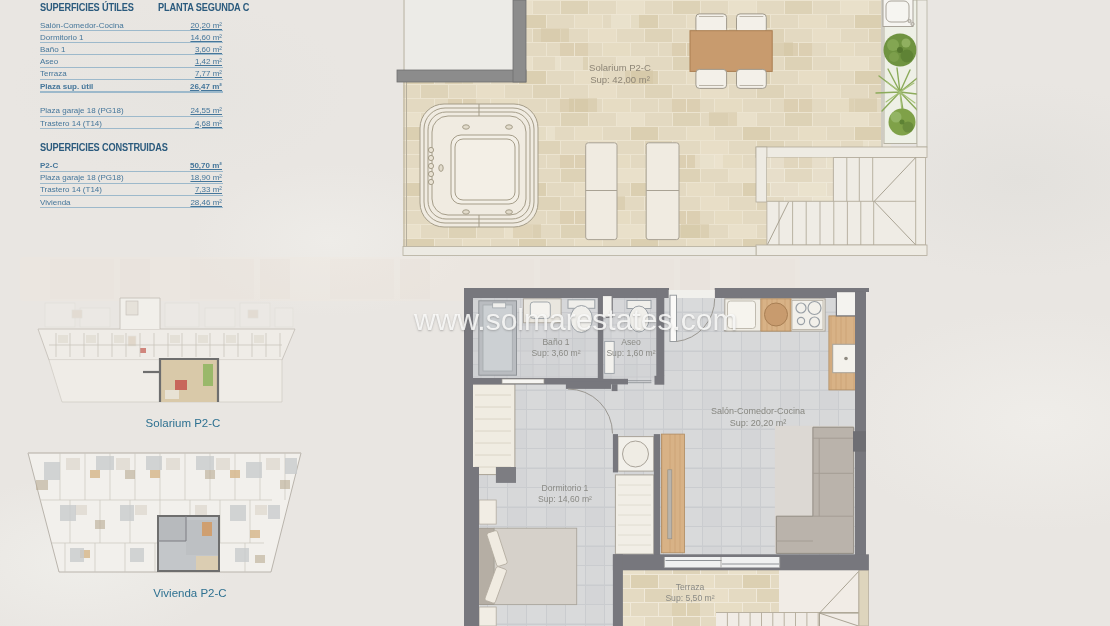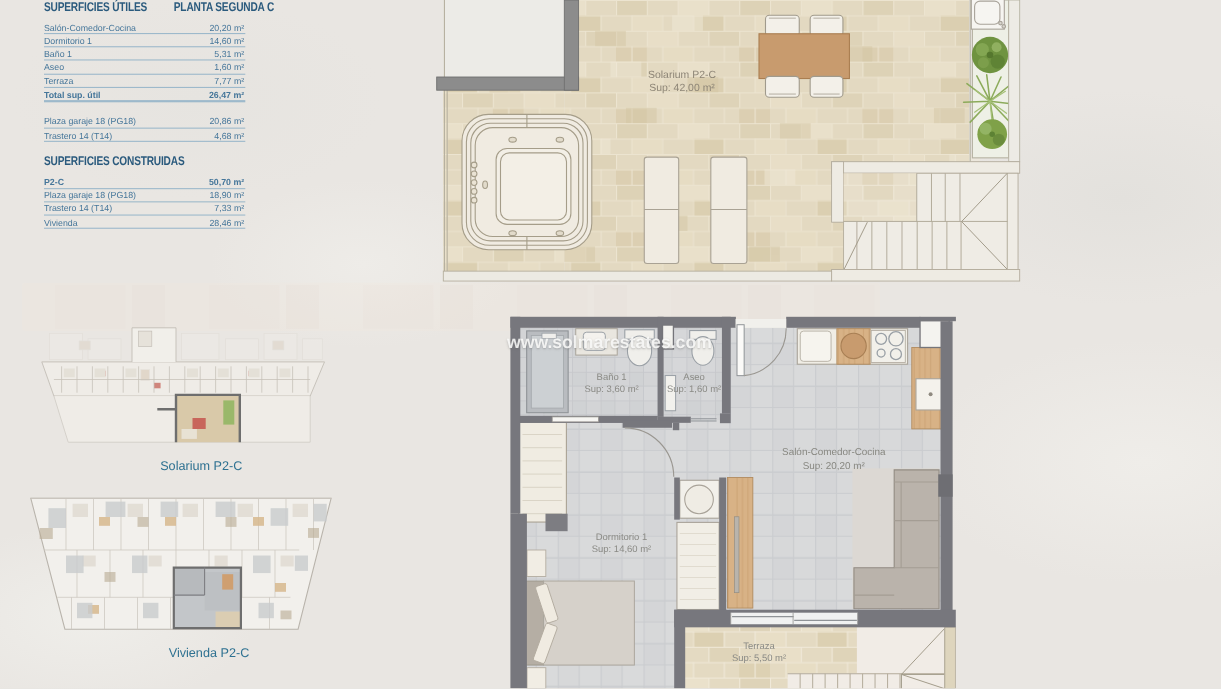--- a/index.html
+++ b/index.html
@@ -1,21 +1,21 @@
 <!DOCTYPE html>
 <html><head>
 <meta charset="utf-8">
 <style>
   html,body{margin:0;padding:0;}
   body{width:1110px;height:626px;overflow:hidden;position:relative;
        font-family:"Liberation Sans", sans-serif;background:#e9e6e2;}
   .abs{position:absolute;}
   .row{position:absolute;left:40px;width:182px;font-size:8px;color:#45769a;}
   .row .nm{position:absolute;left:0;top:0;}
-  .row .vl{position:absolute;right:0;top:0;}
+  .row .vl{position:absolute;right:0;top:0;text-decoration:underline;}
   .rline{position:absolute;left:40px;width:183px;height:1px;background:#9db9cb;}
 </style>
 </head>
 <body>
 
 <div class="abs" style="left:0;top:0;width:1110px;height:626px;
   background:
    radial-gradient(220px 120px at 80px 560px, #efeeea 0%, rgba(239,238,234,0) 70%),
    radial-gradient(260px 140px at 1020px 180px, #e3e1dd 0%, rgba(227,225,221,0) 70%),
    radial-gradient(300px 160px at 1040px 420px, #efedE9 0%, rgba(239,237,233,0) 70%),
@@ -57,45 +57,45 @@
   <div class="rline" style="top:30px;"></div>
 
   <div class="row" style="top:32.7px;">
       <span class="nm">Dormitorio 1</span>
       <span class="vl">14,60 m²</span>
     </div>
   <div class="rline" style="top:42.2px;"></div>
 
   <div class="row" style="top:44.9px;">
       <span class="nm">Baño 1</span>
-      <span class="vl">5,31 m²</span>
+      <span class="vl">3,60 m²</span>
     </div>
   <div class="rline" style="top:54.4px;"></div>
 
   <div class="row" style="top:57.1px;">
       <span class="nm">Aseo</span>
-      <span class="vl">1,60 m²</span>
+      <span class="vl">1,42 m²</span>
     </div>
   <div class="rline" style="top:66.6px;"></div>
 
   <div class="row" style="top:69.3px;">
       <span class="nm">Terraza</span>
       <span class="vl">7,77 m²</span>
     </div>
   <div class="rline" style="top:78.8px;"></div>
 
   <div class="row" style="top:81.5px;font-weight:bold;">
-      <span class="nm">Total sup. útil</span>
+      <span class="nm">Plaza sup. útil</span>
       <span class="vl">26,47 m²</span>
     </div>
   <div class="rline" style="top:91.3px;height:1.5px;"></div>
 
   <div class="row" style="top:106.2px;">
       <span class="nm">Plaza garaje 18 (PG18)</span>
-      <span class="vl">20,86 m²</span>
+      <span class="vl">24,55 m²</span>
     </div>
   <div class="rline" style="top:115.9px;"></div>
 
   <div class="row" style="top:118.5px;">
       <span class="nm">Trastero 14 (T14)</span>
       <span class="vl">4,68 m²</span>
     </div>
   <div class="rline" style="top:128.2px;"></div>
 
   <div class="abs" style="left:40px;top:141px;font-size:11.5px;font-weight:bold;color:#2a5a7d;letter-spacing:-0.2px;transform:scaleX(0.8);transform-origin:0 0;white-space:nowrap;">SUPERFICIES CONSTRUIDAS</div>
@@ -620,14 +620,14 @@
     <rect x="196" y="556" width="23" height="15" fill="#dbcdb2"></rect>
     <rect x="202" y="522" width="10" height="14" fill="#cf9f70"></rect>
     <path d="M158 571 V516 H219 V571 Z" fill="none" stroke="#6e6e6e" stroke-width="2"></path>
     <path d="M186 516v25 M158 541h28" stroke="#7d7d82" stroke-width="1" fill="none"></path>
   </g>
 
   <text x="190" y="597" font-family="Liberation Sans, sans-serif" font-size="11.5" fill="#2e7191" text-anchor="middle">Vivienda P2-C</text>
 </svg>
 
 <div class="abs" style="left:414px;top:303px;width:280px;text-align:center;
-  font-size:16px;font-weight:bold;letter-spacing:0px;color:rgba(253,253,251,0.85);
+  font-size:30px;font-weight:normal;letter-spacing:0px;color:rgba(253,253,251,0.85);
   text-shadow:0 1px 2px rgba(110,110,110,0.45);">www.solmarestates.com</div>
 
 </body></html>

